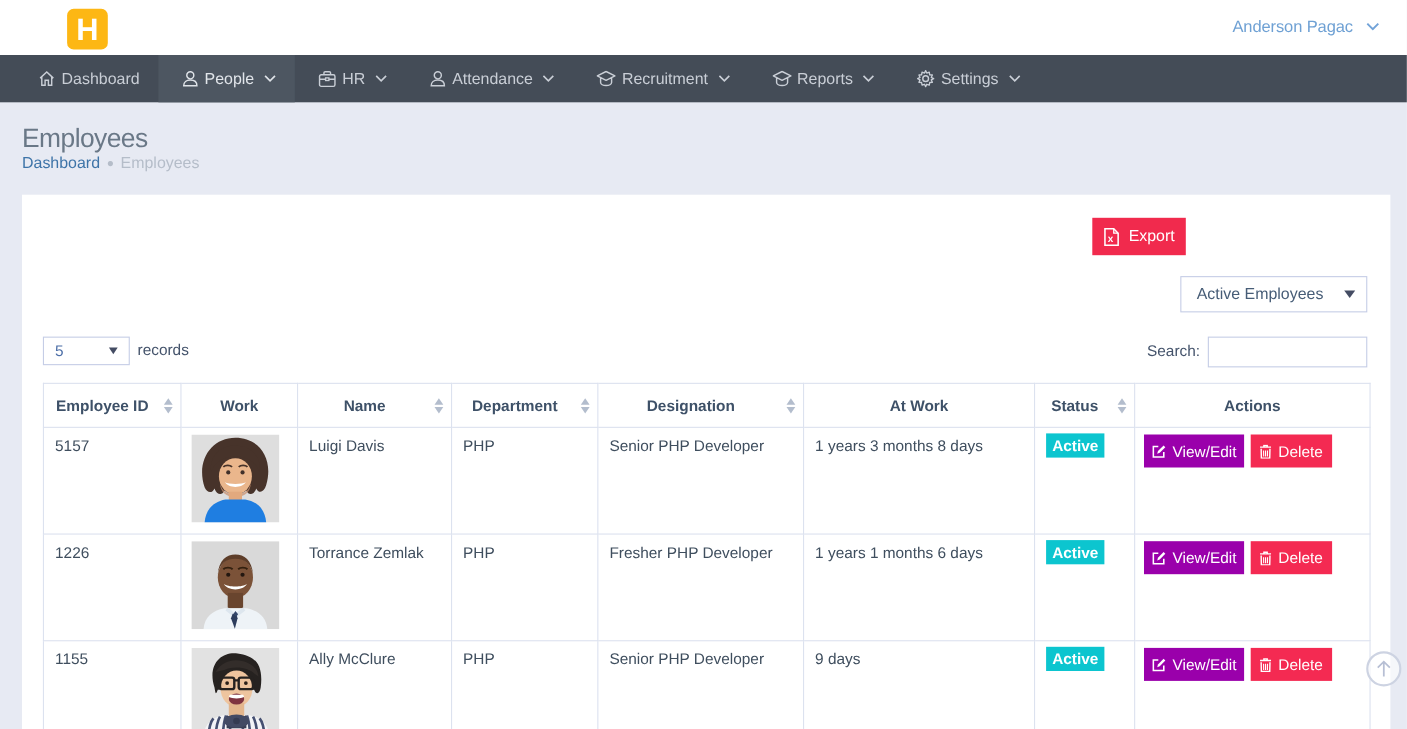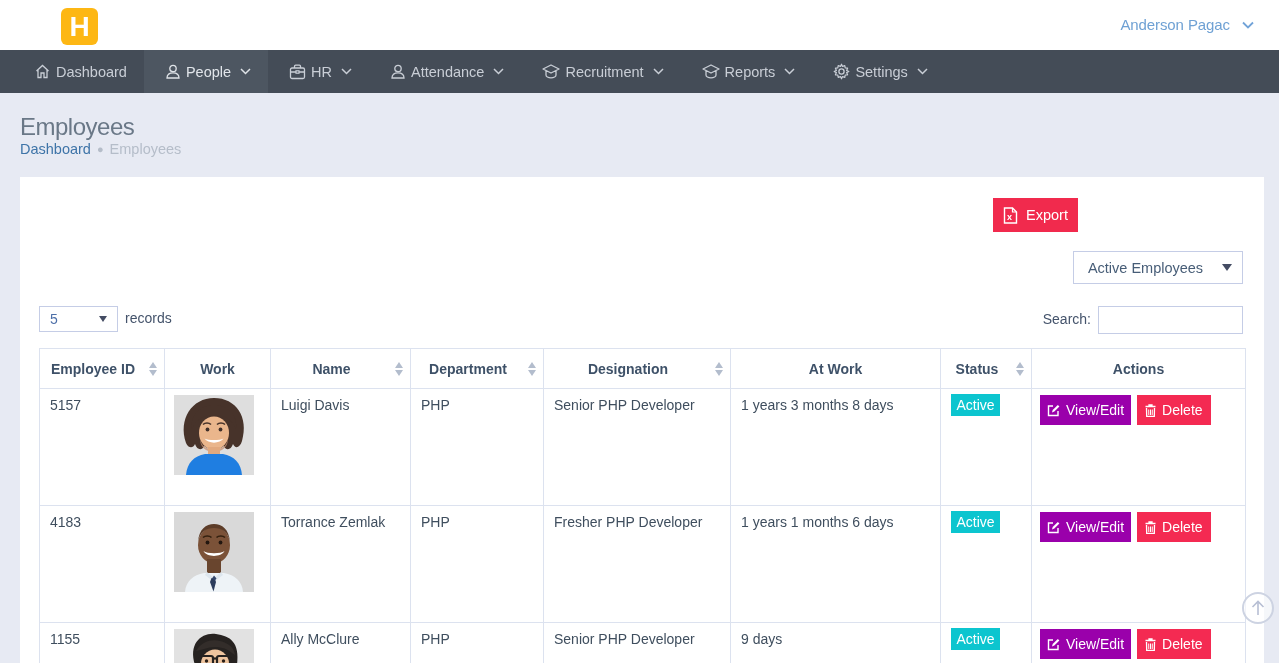--- a/index.html
+++ b/index.html
@@ -40,24 +40,24 @@
 .searchrow { position:absolute; top:129px; right:21px; font-size:14px; color:#44536b; }
 .searchrow input { width:145px; height:28px; border:1px solid #c5cde6; margin-left:7px; vertical-align:middle; }
 
 table { position:absolute; left:19px; top:171px; width:1206px; border-collapse:collapse; table-layout:fixed; }
 th, td { border:1px solid #dce2ef; }
 th { height:40px; font-size:14px; color:#3e5168; text-align:center; position:relative; font-weight:bold; }
 th.sortable { padding-right:18px; }
 .sorticon { position:absolute; right:6px; top:50%; margin-top:-7px; width:9px; height:14px; }
 .sorticon:before { content:""; position:absolute; left:0; top:0; border-left:4.5px solid transparent; border-right:4.5px solid transparent; border-bottom:6px solid #b3bdcd; }
 .sorticon:after { content:""; position:absolute; left:0; bottom:0; border-left:4.5px solid transparent; border-right:4.5px solid transparent; border-top:6px solid #b3bdcd; }
-td { height:117px; vertical-align:top; padding:8px 10px; font-size:14px; color:#3f4e5e; }
+td { height:97px; vertical-align:top; padding:8px 10px; font-size:14px; color:#3f4e5e; }
 td.actions { padding-left:8px; }
 td.imgcell { padding:6px 0 0 9px; }
-.badge { display:inline-block; background:#0cc5cf; color:#fff; font-size:14px; padding:3px 5.5px; margin-top:-3px; }
+.badge { display:inline-block; background:#0cc5cf; color:#fff; font-size:14px; padding:3px 5.5px; margin-top:-3px;font-weight:bold; }
 .abtn { display:inline-flex; align-items:center; height:30px; color:#fff; font-size:14px; padding:0 7px; margin-top:-2px; }
 .abtn svg { margin-right:6px; }
 .abtn.edit { background:#9a00ab; margin-right:6px; }
 .abtn.del { background:#f42a52; padding:0 8px; }
 
 .scrolltop { position:absolute; right:5px; top:592px; width:32px; height:32px; border:2px solid #cdd3e2; border-radius:50%; background:rgba(255,255,255,0.6); }
 </style>
 </head>
 <body>
 <div class="topbar">
@@ -213,21 +213,21 @@
           <span class="abtn edit"><svg width="13" height="13" viewBox="0 0 13 13">
                 <path d="M11 7 L11 11.5 L1.5 11.5 L1.5 2 L6 2" stroke="#fff" stroke-width="1.4" fill="none"></path>
                 <path d="M5 8.5 L5.7 6 L10.8 0.9 L12.4 2.5 L7.3 7.6 Z" fill="#fff"></path>
               </svg>View/Edit</span><span class="abtn del"><svg width="11" height="13" viewBox="0 0 11 13">
                 <path d="M0.5 2.5 L10.5 2.5 M4 2.5 L4 1 L7 1 L7 2.5 M1.5 4 L1.7 12.5 L9.3 12.5 L9.5 4" stroke="#fff" stroke-width="1.3" fill="none"></path>
                 <path d="M3.7 5.5 L3.8 11 M5.5 5.5 L5.5 11 M7.3 5.5 L7.2 11" stroke="#fff" stroke-width="1" fill="none"></path>
               </svg>Delete</span>
         </td>
       </tr>
       <tr>
-        <td>4183</td>
+        <td>1226</td>
         <td class="imgcell"><svg width="80" height="80" viewBox="0 0 80 80">
           <rect width="80" height="80" fill="#d9d9d9"></rect>
           <ellipse cx="40" cy="33" rx="16" ry="18.5" fill="#7b5238"></ellipse>
           <path d="M24 30 C25 17 32 12 40 12 C48 12 55 17 56 30 C54 20 48 16 40 16 C32 16 26 20 24 30 Z" fill="#5d3d29"></path>
           <rect x="33" y="47" width="14" height="14" fill="#69452e"></rect>
           <path d="M11 80 C12 69 19 63 30 61 L50 61 C61 63 68 69 69 80 Z" fill="#eef3f7"></path>
           <path d="M33 60 L40 66 L47 60 L49 63 L40 70 L31 63 Z" fill="#dde6ee"></path>
           <path d="M37.5 66 L36 70 L39.5 79.5 L42 70 L40.8 66.5 Z" fill="#2c3c5c"></path>
           <path d="M38 66.5 L40 63.5 L42.5 66.5 L40.8 68.5 Z" fill="#34466a"></path>
           <path d="M29.5 39 C33 45.5 47 45.5 50.5 39 C47 42 33 42 29.5 39 Z" fill="#fff"></path>

